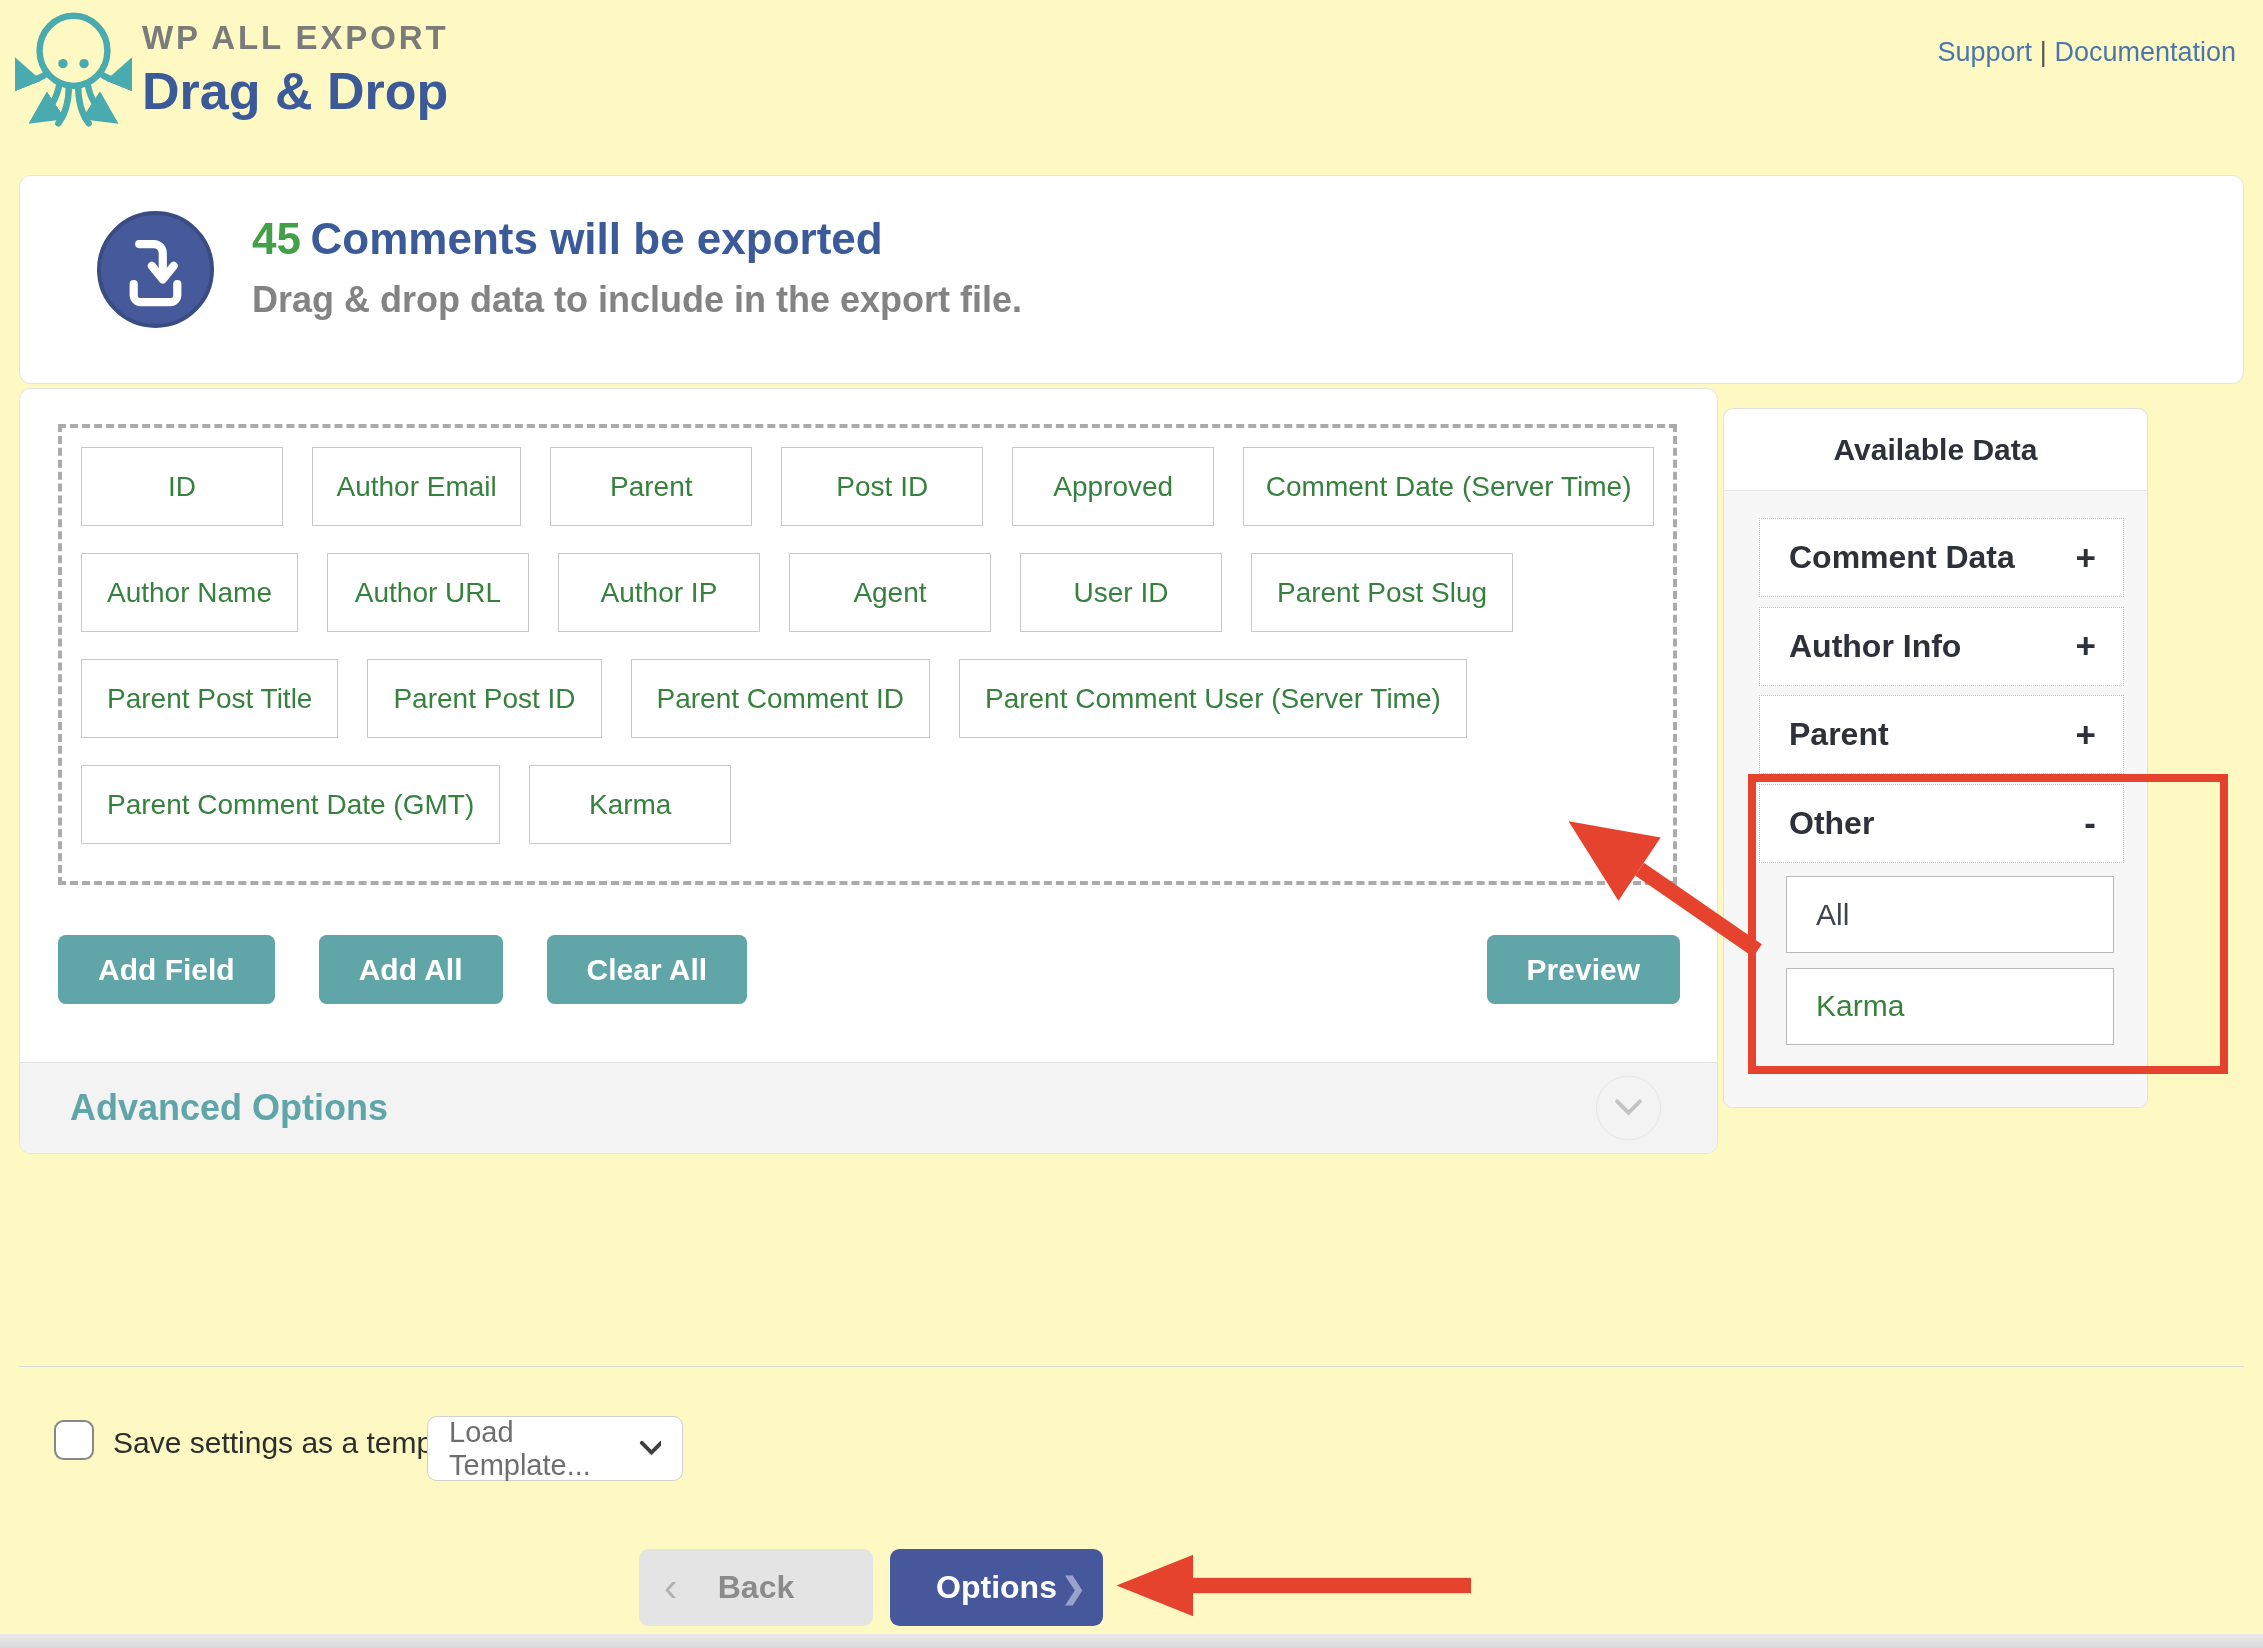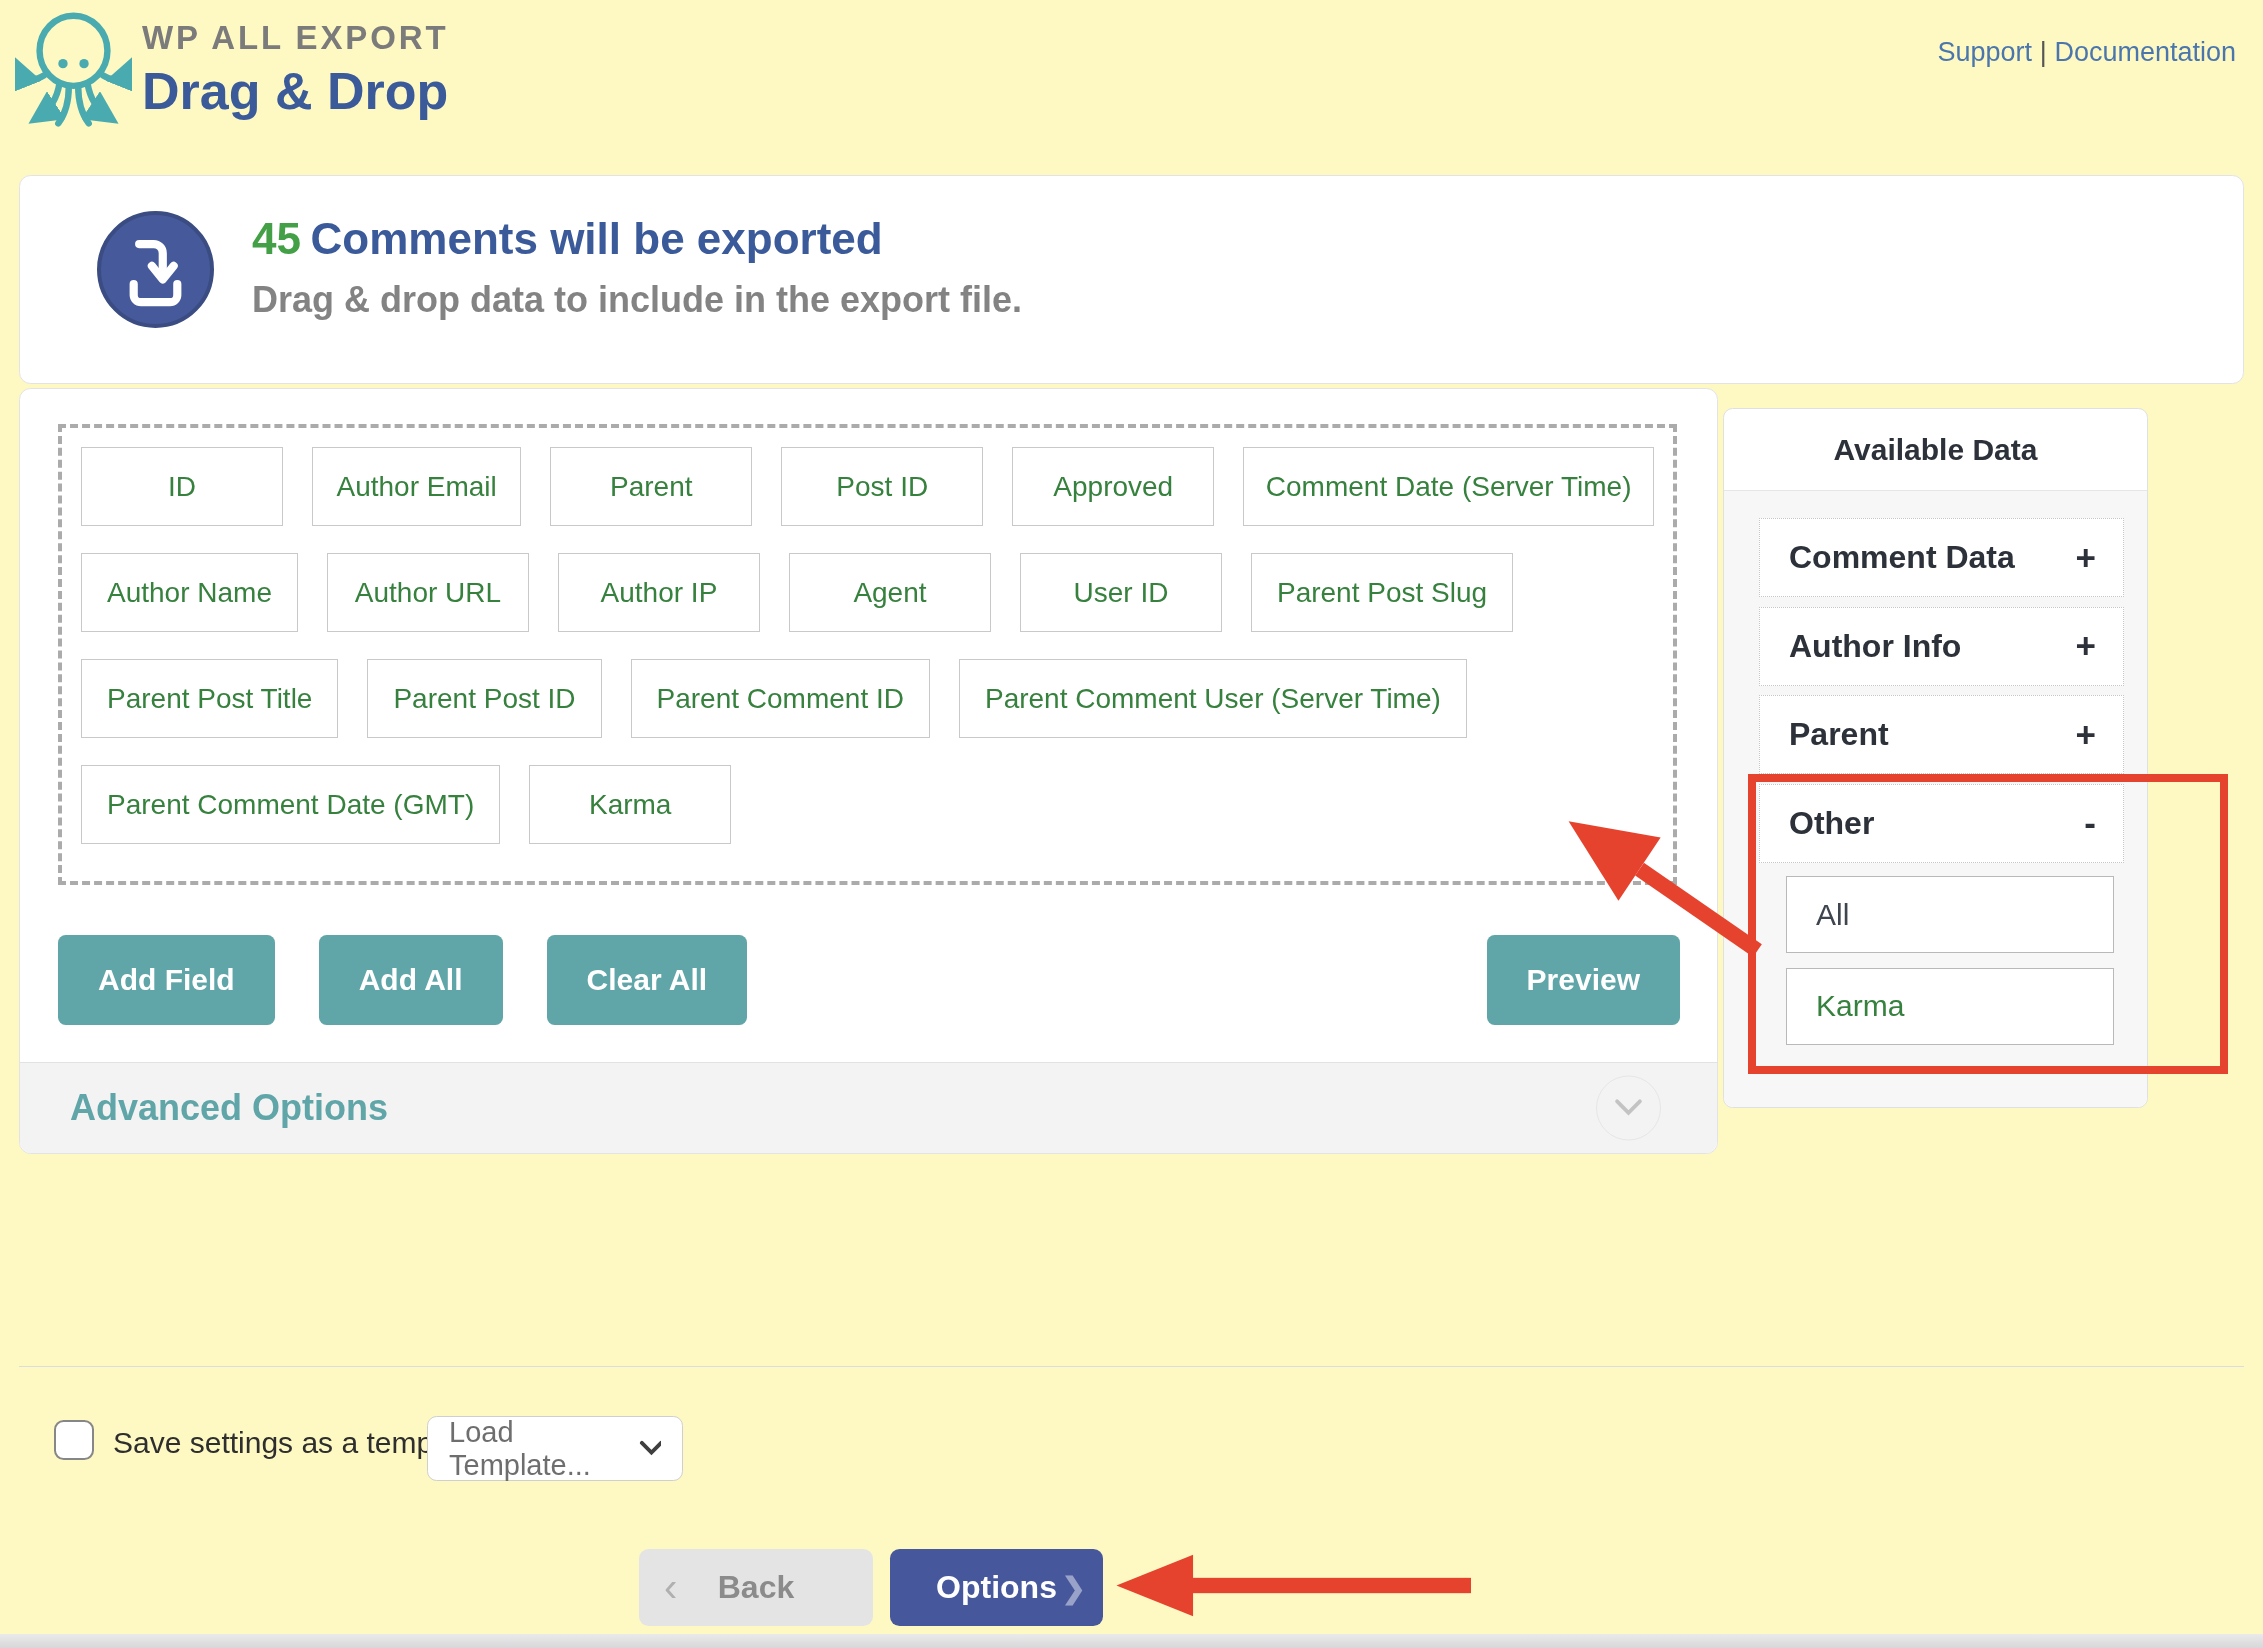--- a/index.html
+++ b/index.html
@@ -44,21 +44,21 @@
   .chip-row { display:flex; gap:29px; margin-bottom:27px; }
   .chip {
     height:79px; min-width:202px; padding:0 25px; box-sizing:border-box;
     background:#fff; border:1.9px solid #c9c9c9;
     display:flex; align-items:center; justify-content:center;
     font-size:28px; color:var(--green,#37813e); white-space:nowrap; cursor:move;
   }
 
   .toolbar { left:38px; top:546px; width:1622px; display:flex; gap:44px; }
   .btn-teal {
-    height:90px; padding:13px 40px; border:none; border-radius:7.7px;
+    height:69px; padding:13px 40px; border:none; border-radius:7.7px;
     background:var(--teal,#60a5a8); color:#fff; font-size:30px; font-weight:700;
     font-family:"Liberation Sans",sans-serif; display:flex; align-items:center; cursor:pointer;
   }
   .btn-preview { margin-left:auto; }
 
   .advanced {
     left:0; bottom:0; width:100%; height:91px; box-sizing:border-box;
     background:#f3f3f4; border-top:1px solid #e2e2e2; border-radius:0 0 11.5px 11.5px;
   }
   .panel-label-teal { left:50px; top:50%; transform:translateY(-50%); font-size:36px; font-weight:700; color:var(--teal,#58a1a4); }

